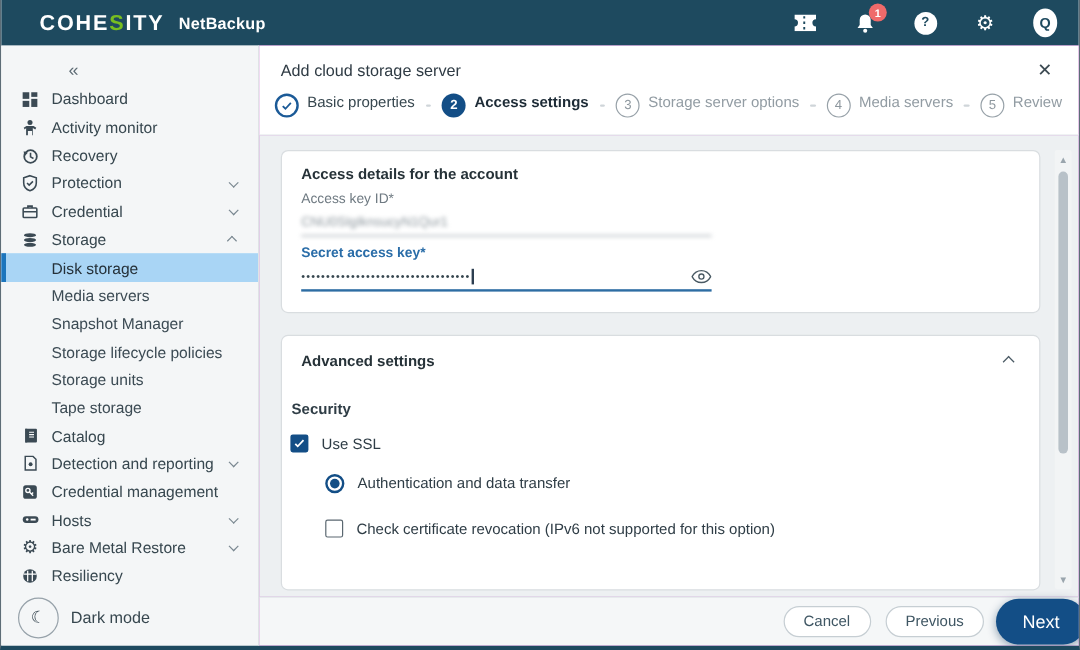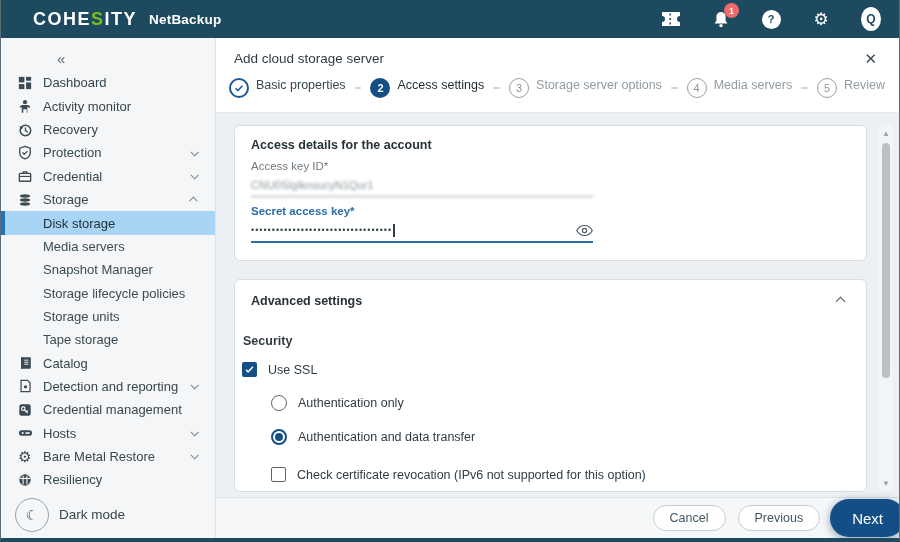--- a/index.html
+++ b/index.html
@@ -54,21 +54,21 @@
 
   
   .stepper{ display:flex; align-items:center; padding:12px 14px 14px 13px; }
   .step{ display:flex; gap:7px; }
   .step-circle{ width:20px; height:20px; border-radius:50%; display:flex; align-items:center; justify-content:center;
                 font-size:11px; font-weight:700; flex:0 0 auto; }
   .step.done .step-circle{ border:2px solid #1b5a97; background:#fff; }
   .step.active .step-circle{ background:#134e86; color:#fff; }
   .step.todo .step-circle{ border:1.5px solid #97a1a8; color:#8d979e; background:transparent; font-weight:400; }
   .step-label{ font-size:12.5px; color:#37474f; white-space:nowrap; }
-  .step.active .step-label{ font-weight:400; color:#1d2b36; }
+  .step.active .step-label{ font-weight:700; color:#1d2b36; }
   .step.todo .step-label{ color:#929ca3; }
   .connector{ flex:1; height:2px; background:#cfd5d9; margin:0 9px; border-radius:1px; }
 
   
   .content{ flex:1; background:#edf0f2; position:relative; padding:12px 32px 0 18px; min-height:0; display:flex; flex-direction:column; }
   .card{ background:#fff; border:1px solid #d9dde0; border-radius:6px; }
   .card1{ padding:12px 16px 0 16px; height:136px; flex:0 0 auto; }
   .card-heading{ font-size:12.5px; font-weight:700; color:#263238; }
   .field{ width:342px; position:relative; }
   .field-label{ font-size:11.5px; color:#6f7a82; margin-top:8px; }
@@ -378,24 +378,20 @@
 
             <div class="ctl-row lvlA">
               <span class="cbx checked">
                   <svg width="11" height="11" viewBox="0 0 16 16">
                     <path d="M3 8.5l3 3 7-7.5" fill="none" stroke="#fff" stroke-width="2.2"></path>
                   </svg>
                 </span>
               <span class="ctl-label">Use SSL</span>
             </div>
 
-            <div class="ctl-row lvlB mt18">
-              <span class="radio unchecked"></span>
-              <span class="ctl-label">Authentication only</span>
-            </div>
 
             <div class="ctl-row lvlB mt18">
               <span class="radio checked">
                   <span class="radio-dot"></span>
                 </span>
               <span class="ctl-label">Authentication and data transfer</span>
             </div>
 
             <div class="ctl-row lvlB mt22">
               <span class="cbx unchecked"></span>

